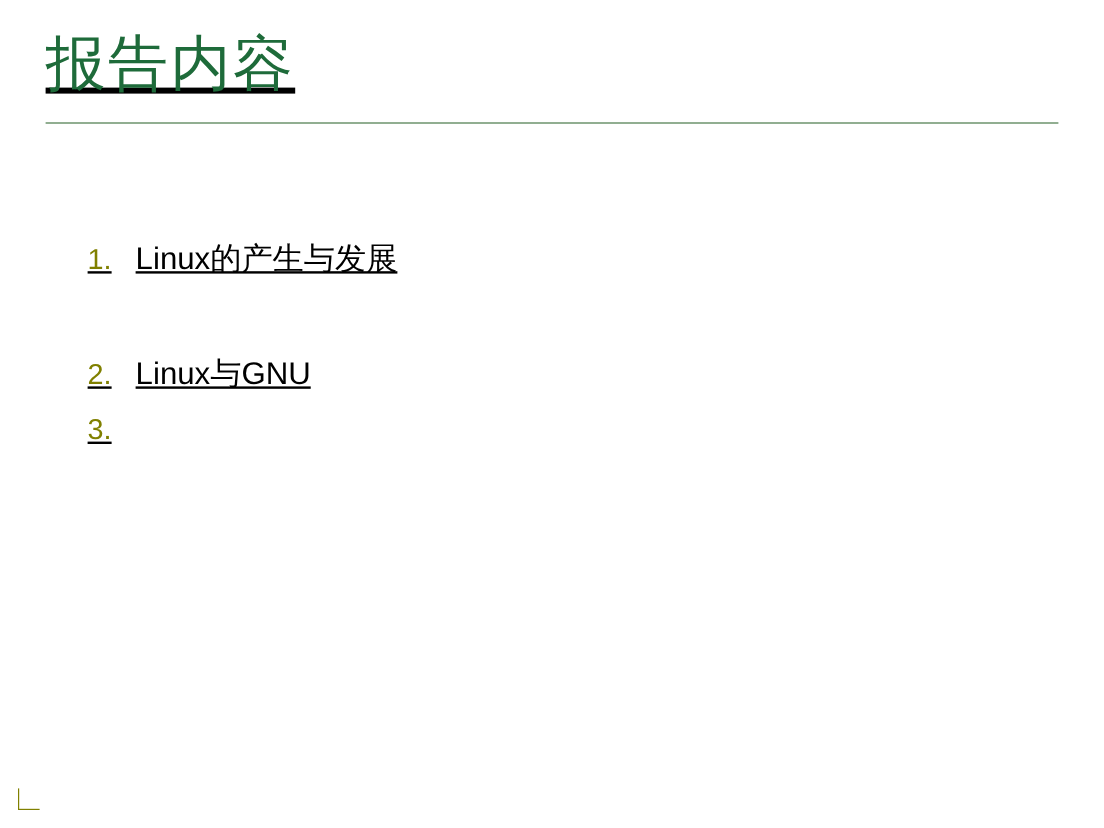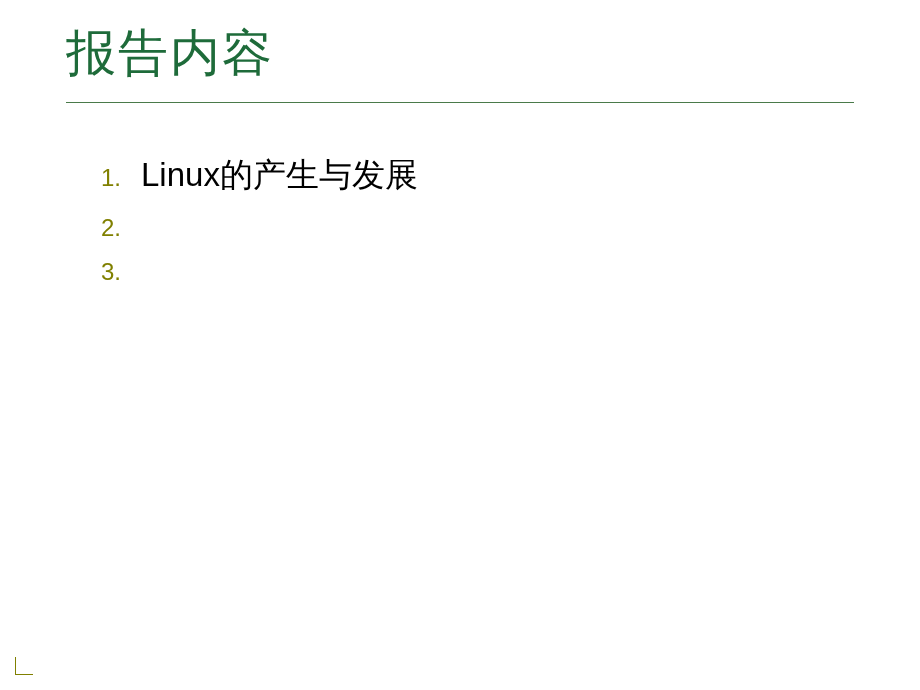--- a/index.html
+++ b/index.html
@@ -11,21 +11,22 @@
       width: 920px;
       height: 690px;
       background: #ffffff;
       font-family: "Microsoft YaHei", "SimSun", Arial, sans-serif;
       position: relative;
       overflow: hidden;
     }
     .slide {
       width: 100%;
       height: 100%;
-      padding: 20px 66px;
+      padding: 20px 38px;
+      text-decoration: underline;
     }
     .title-area {
       padding-bottom: 15px;
       border-bottom: 1px solid #4a7a4a;
       margin-bottom: 50px;
     }
     .title {
       font-size: 50px;
       color: #1e6b3a;
       font-weight: normal;
@@ -41,23 +42,24 @@
       align-items: baseline;
       margin-bottom: 16px;
     }
     .list-number {
       font-size: 24px;
       color: #808000;
       font-family: Arial, sans-serif;
       min-width: 40px;
     }
     .list-text {
-      font-size: 33px;
+      font-size: 26px;
       color: #000000;
       font-family: Arial, "SimSun", sans-serif;
+      margin-top: 45px;
     }
     .corner-deco {
       position: absolute;
       bottom: 15px;
       left: 15px;
       width: 18px;
       height: 18px;
     }
     .corner-deco::before,
     .corner-deco::after {
@@ -85,19 +87,20 @@
   <div class="title-area">
     <h1 class="title">报告内容</h1>
   </div>
   <ol class="content-list">
     <li class="list-item">
       <span class="list-number">1.</span>
       <span class="list-text">Linux的产生与发展</span>
     </li>
     <li class="list-item">
       <span class="list-number">2.</span>
+      <span class="list-text">Linux与GNU</span>
     </li>
     <li class="list-item">
       <span class="list-number">3.</span>
     </li>
   </ol>
   <div class="corner-deco"></div>
 </div>
 
 </body></html>

